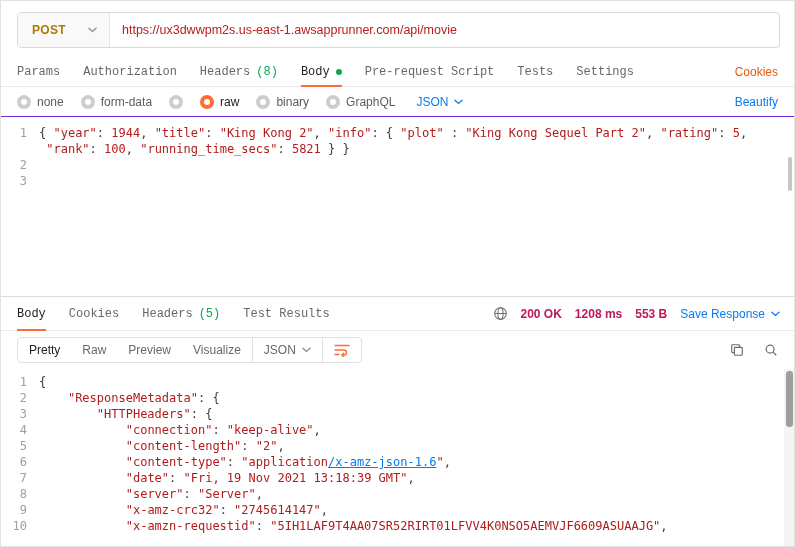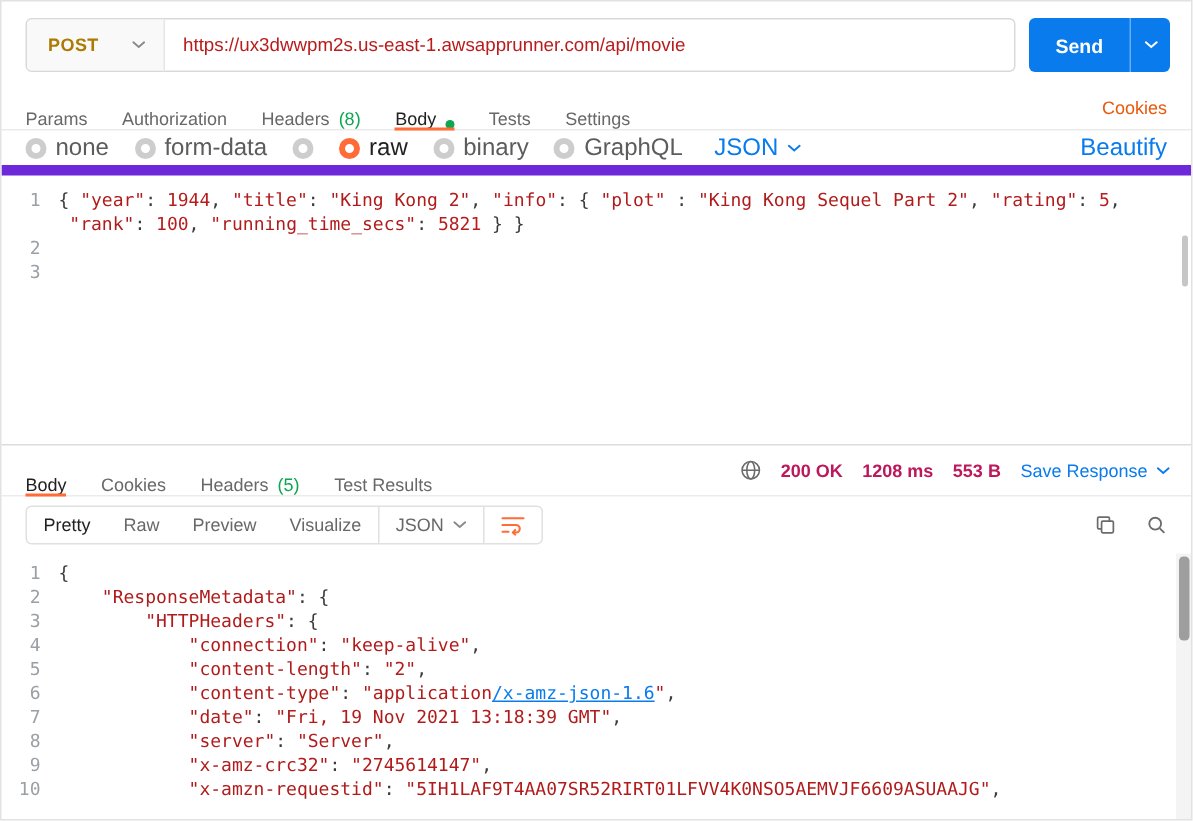--- a/index.html
+++ b/index.html
@@ -17,31 +17,31 @@
   .addr { flex:1; display:flex; align-items:stretch; border:1px solid #d9d9d9; border-radius:4px; height:36px; background:#fff; overflow:hidden; }
   .method { display:flex; align-items:center; justify-content:space-between; width:92px; padding:0 12px 0 14px; background:#f9f9f9; border-right:1px solid #e6e6e6; color:#ad7a03; font-weight:bold; font-size:12px; letter-spacing:.3px; cursor:pointer; }
   .method .chev { color:#8a8a8a; }
   .url-input { flex:1; border:none; outline:none; font-size:12.5px; color:#b91c1c; padding:0 12px; background:transparent; font-family:"Liberation Sans",sans-serif; }
   .send { width:94px; height:36px; background:#097bed; border-radius:4px; display:flex; color:#fff; font-size:13px; font-weight:bold; overflow:hidden; cursor:pointer; flex:none; }
   .send-main { flex:1; display:flex; align-items:center; justify-content:center; }
   .send-chev { width:27px; border-left:1px solid rgba(255,255,255,.38); display:flex; align-items:center; justify-content:center; }
 
   
   .req-tabs { display:flex; align-items:center; padding:0 16px; height:30px; border-bottom:1px solid #ebebeb; gap:23px; font-size:12px; color:#686868; }
-  .tab { display:flex; align-items:flex-end; gap:6px; cursor:pointer; height:100%; position:relative; white-space:nowrap; }
+  .tab { display:flex; align-items:center; gap:6px; cursor:pointer; height:100%; position:relative; white-space:nowrap;font-family:Liberation Mono, monospace; }
   .tab.active { color:#212121; }
   .tab.active::after { content:""; position:absolute; left:0; right:0; bottom:-1px; height:2px; background:#ff6c37; }
   .count { color:#0ca750; }
   .dot { width:6px; height:6px; border-radius:50%; background:#0ca750; }
   .link-right { margin-left:auto; cursor:pointer; }
   .cookies { color:#e8590c; }
   .blue { color:#097bed; }
 
   
-  .mode-row { display:flex; align-items:center; padding:0 16px; height:30px; border-bottom:7px solid #6d28d9; gap:17px; font-size:16px; color:#5c5c5c; }
+  .mode-row { display:flex; align-items:center; padding:0 16px; height:30px; border-bottom:1px solid #6d28d9; gap:17px; font-size:12px; color:#5c5c5c; }
   .radio { display:flex; align-items:center; gap:6px; cursor:pointer; white-space:nowrap; }
   .circ { width:14px; height:14px; border-radius:50%; border:4px solid #cdcdcd; background:#fff; flex:none; }
   .radio.sel .circ { border-color:#ff6c37; }
   .radio.sel { color:#212121; }
   .lang-select { display:flex; align-items:center; gap:6px; color:#097bed; cursor:pointer; margin-left:4px; }
 
   
   .code-area { font-family:"DejaVu Sans Mono", monospace; font-size:12px; line-height:16px; position:relative; }
   .req-editor { height:179px; padding-top:8px; }
   .code-row { display:flex; }
@@ -83,45 +83,40 @@
 <div class="url-bar">
   <div class="addr">
     <div class="method">
       <span>POST</span>
       <svg class="chev" viewBox="0 0 10 6" width="9" height="6">
           <path d="M1 1l4 3.5L9 1" fill="none" stroke="currentColor" stroke-width="1.4" stroke-linecap="round"></path>
         </svg>
     </div>
     <input class="url-input" value="https://ux3dwwpm2s.us-east-1.awsapprunner.com/api/movie" style="">
   </div>
-  <div class="send">
-    <span class="send-main">Send</span>
-    <span class="send-chev">
-      <svg viewBox="0 0 10 6" width="9" height="6">
-          <path d="M1 1l4 3.5L9 1" fill="none" stroke="#ffffff" stroke-width="1.5" stroke-linecap="round"></path>
-        </svg>
-    </span>
-  </div>
 </div>
 
 <div class="req-tabs">
   <div class="tab">
       <span>Params</span>
     </div>
   <div class="tab">
       <span>Authorization</span>
     </div>
   <div class="tab">
     <span>Headers</span>
     <span class="count">(8)</span>
   </div>
   <div class="tab active">
     <span>Body</span>
     <span class="dot"></span>
   </div>
+  <div class="tab">
+      <span>Pre-request Script</span>
+    </div>
   <div class="tab">
       <span>Tests</span>
     </div>
   <div class="tab">
       <span>Settings</span>
     </div>
   <span class="link-right cookies">Cookies</span>
 </div>
 
 <div class="mode-row">

